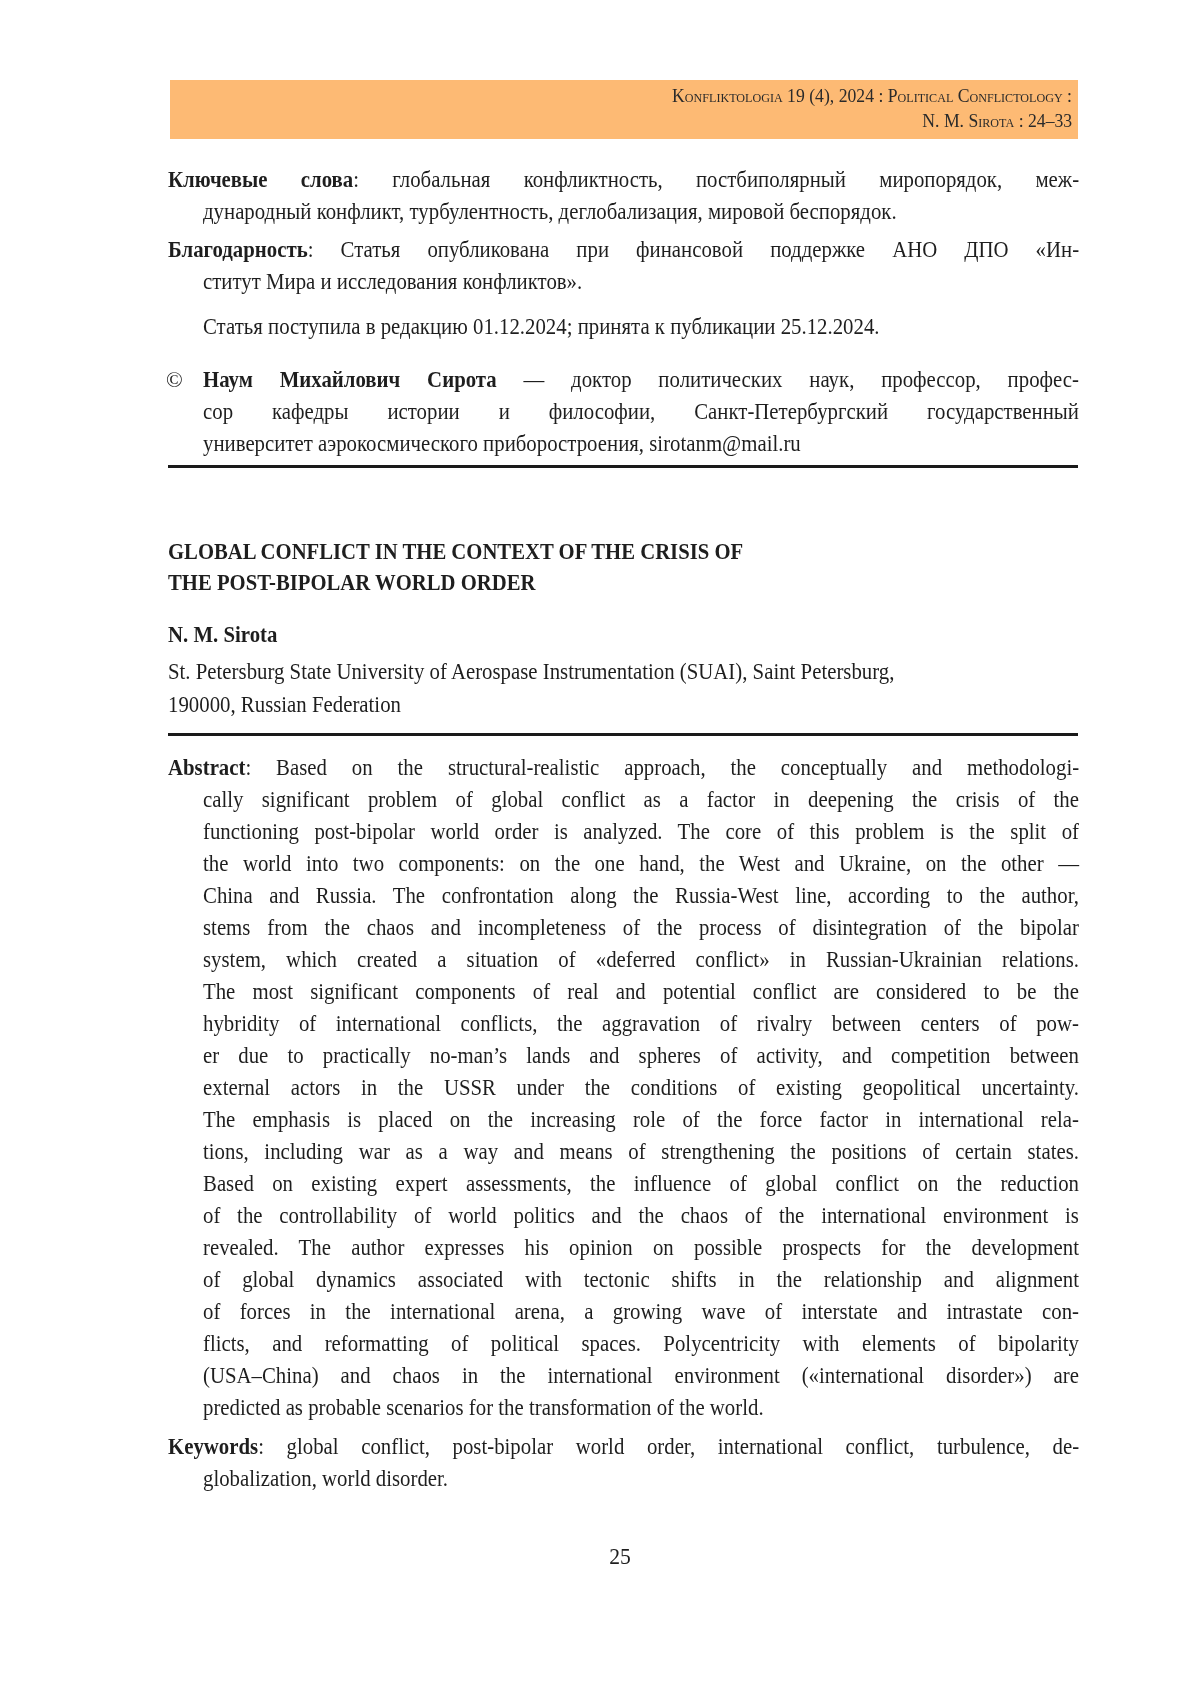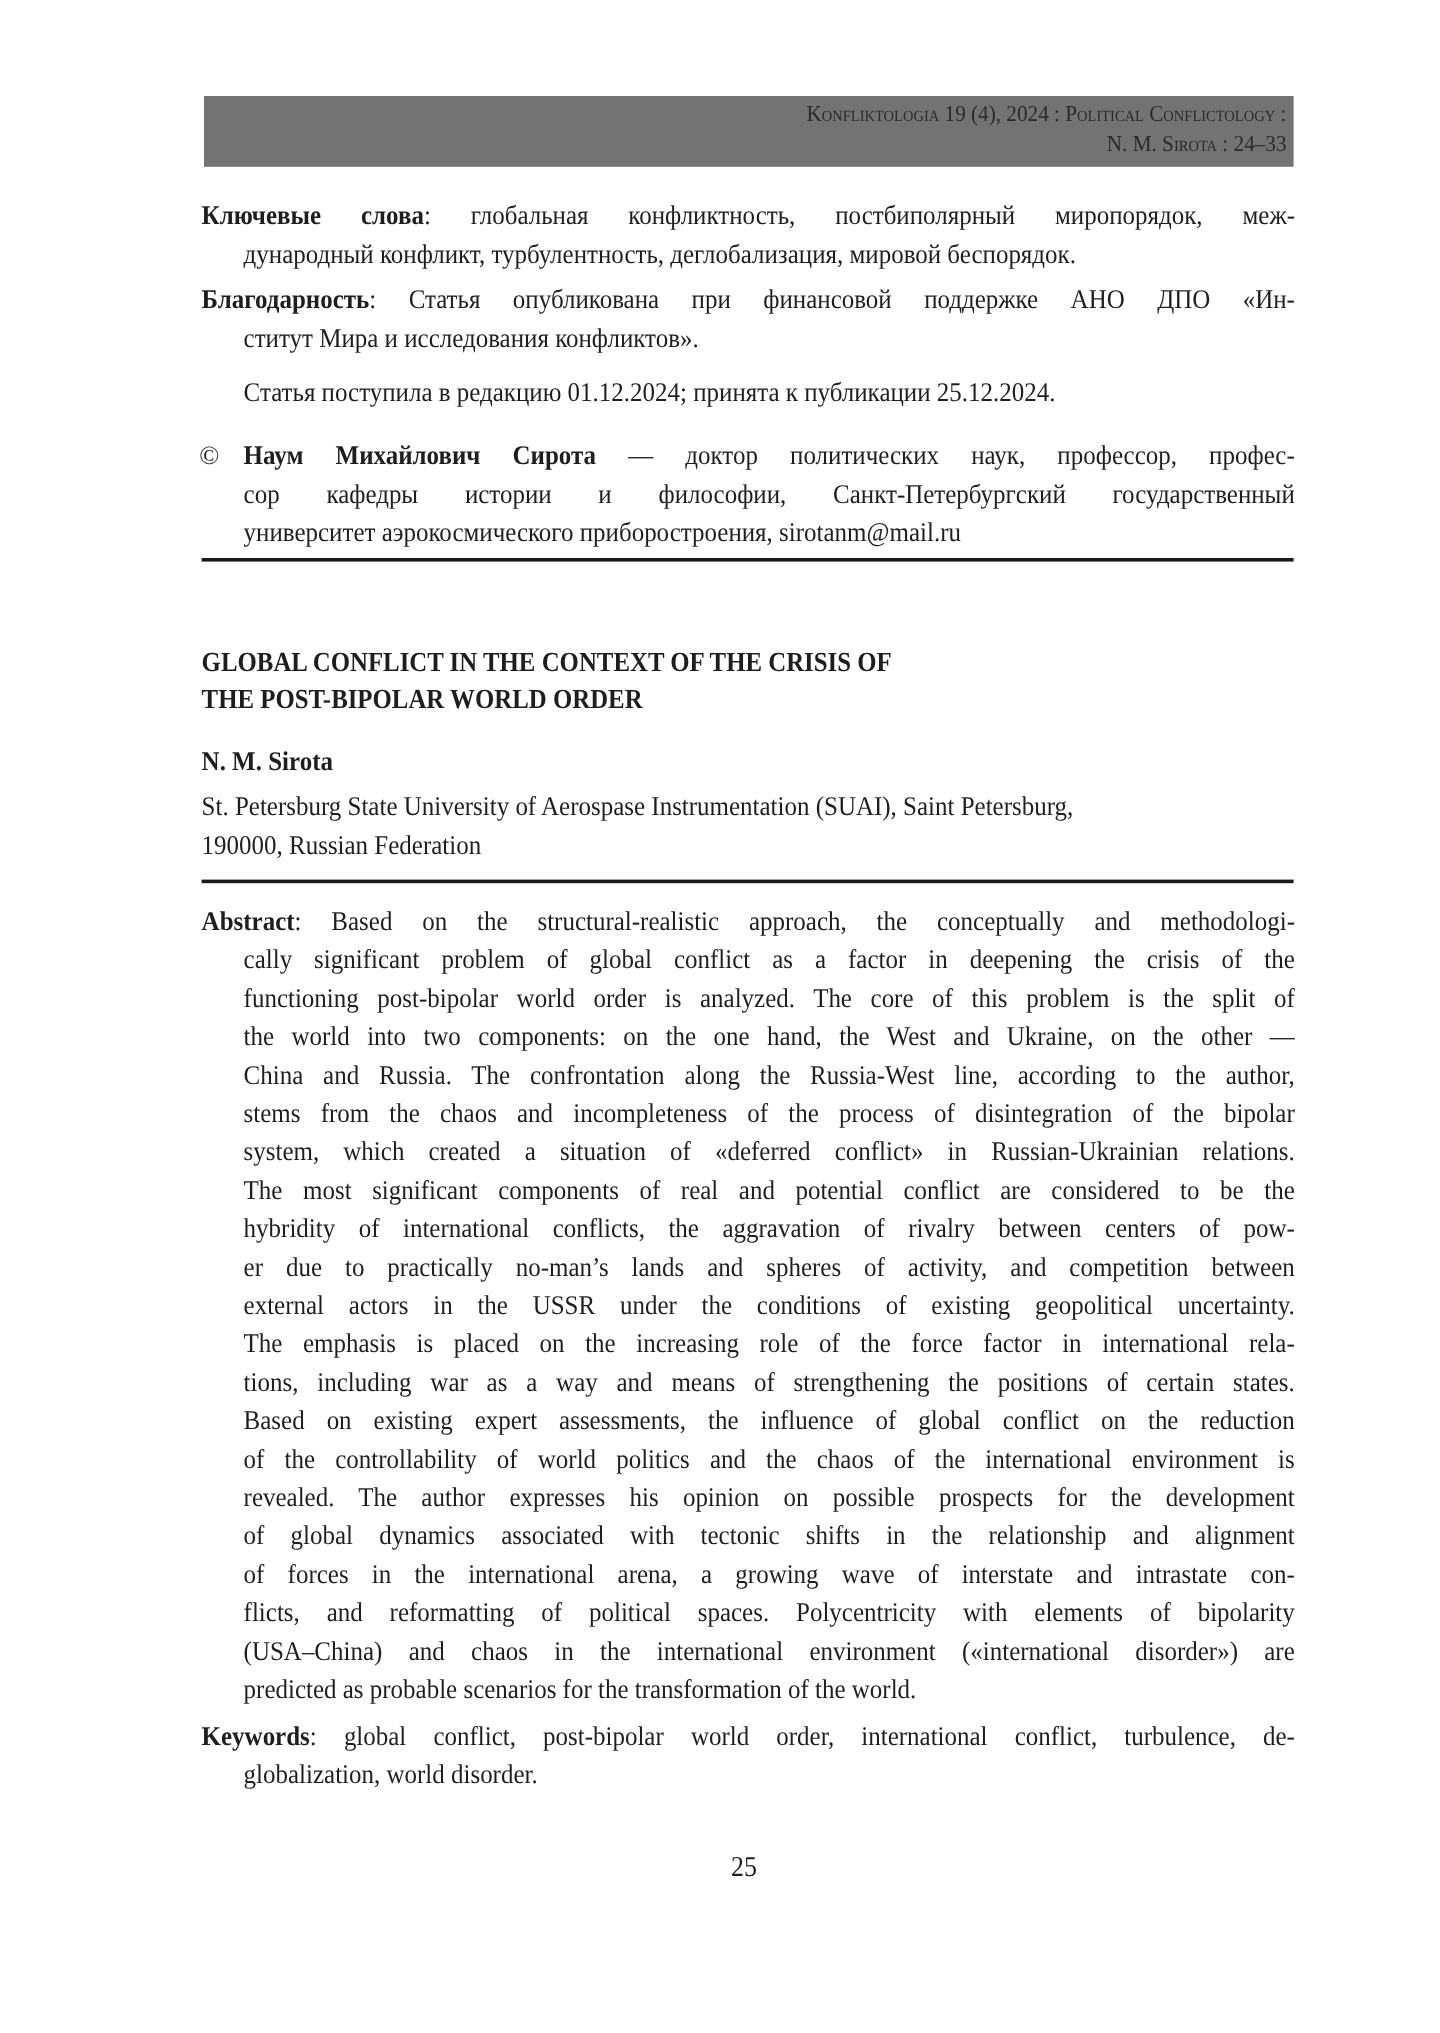--- a/index.html
+++ b/index.html
@@ -1,20 +1,20 @@
 <!DOCTYPE html>
 <html><head>
 <meta charset="utf-8">
 <style>
   html, body { margin: 0; padding: 0; background: #ffffff; }
   body { width: 1200px; height: 1694px; position: relative; overflow: hidden;
          font-family: "Liberation Serif", serif; color: #1e1e1e; }
 
   .header-bar { position: absolute; left: 170px; top: 80px; width: 908px; height: 59px;
-                background: #737373; }
+                background: #fdba74; }
   .header-line { position: absolute; right: 6px; font-size: 19px; letter-spacing: 0px;
                  font-variant: small-caps; color: #2a2a2a; white-space: nowrap;
                  transform: scaleX(0.93); transform-origin: right center; }
   .header-line.l1 { top: 5px; }
   .header-line.l2 { top: 30px; }
 
   .line { position: absolute; left: 168px; font-size: 22.5px; white-space: nowrap;
           transform-origin: left center; }
   .fullw { width: 985px; text-align: justify; text-align-last: justify; transform: scaleX(0.925); }
   .ind { left: 203px; }

